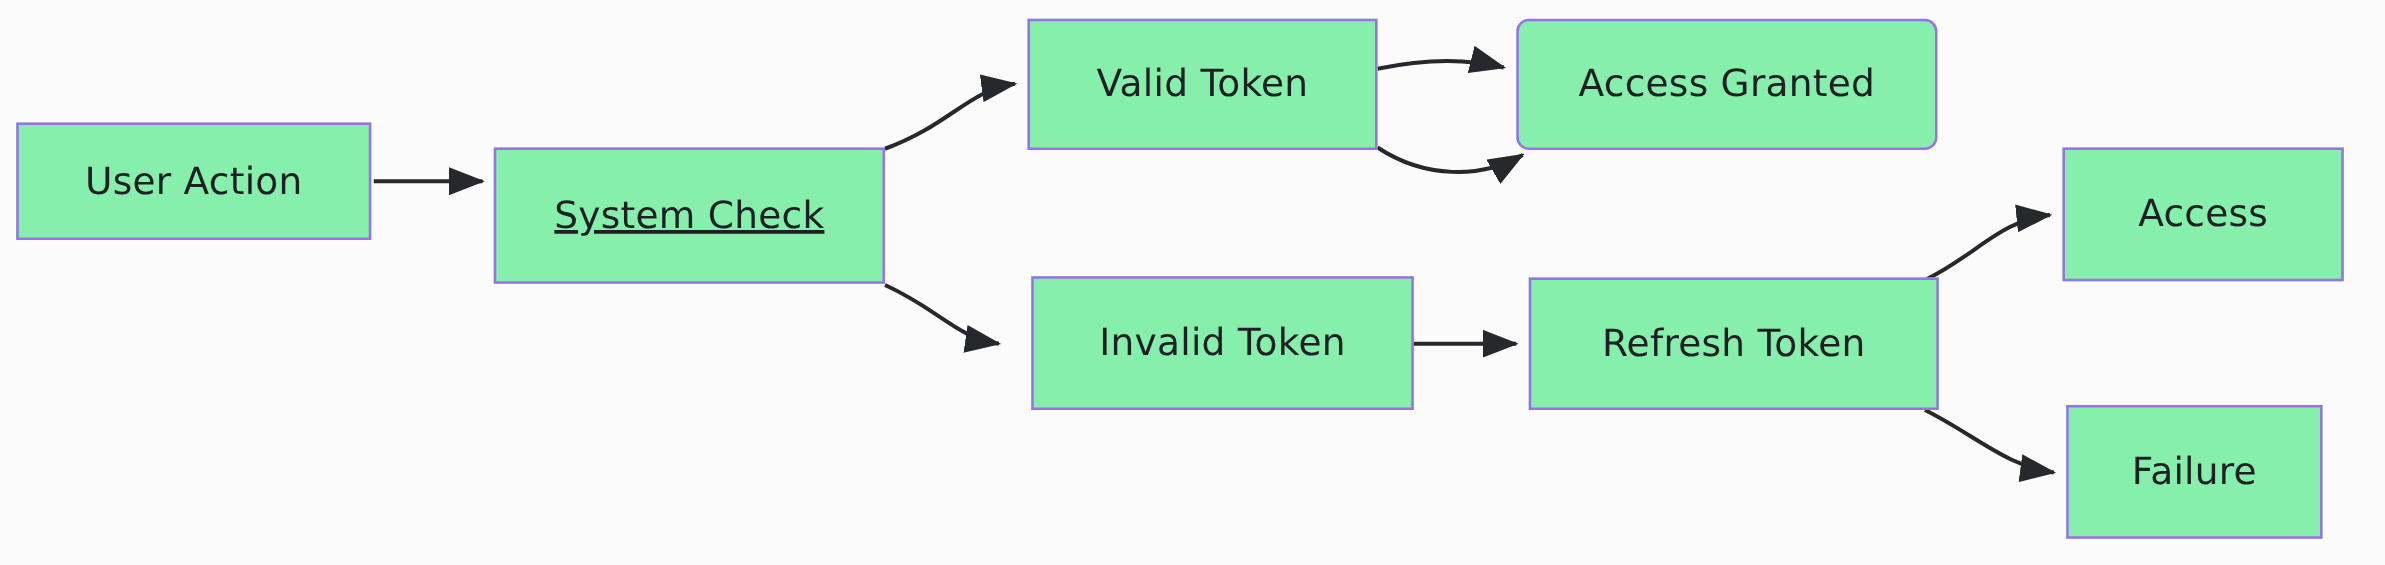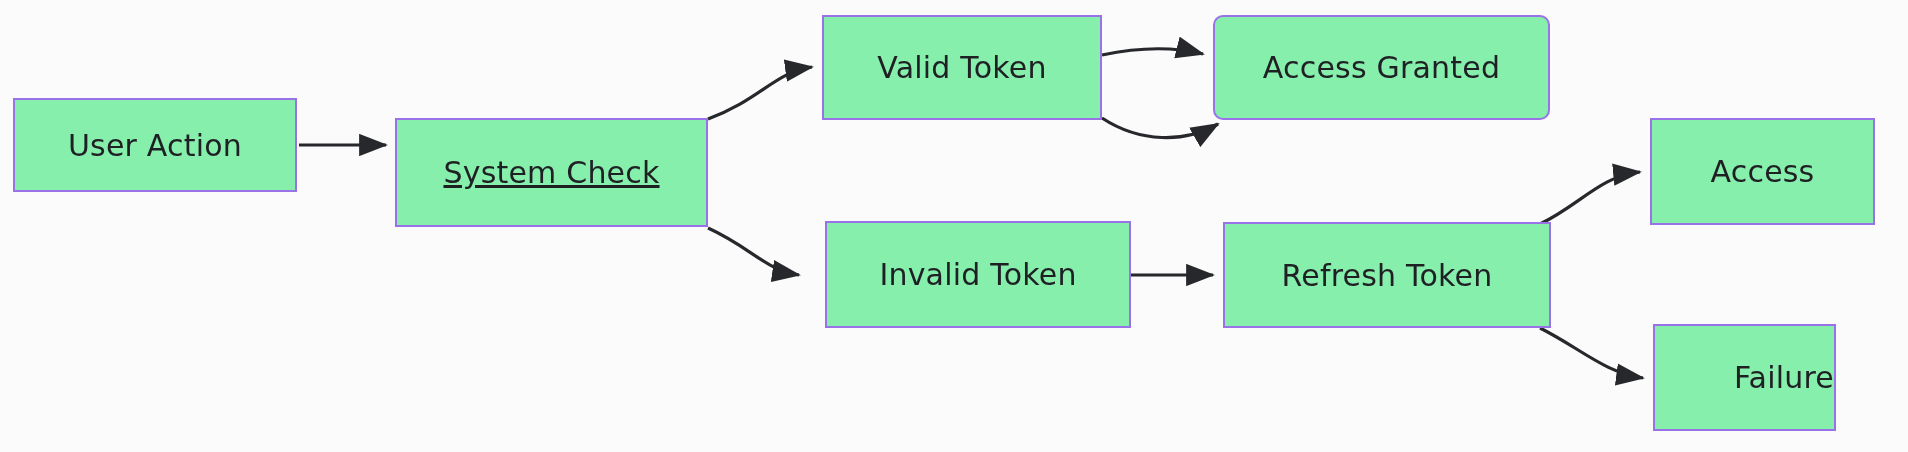--- a/index.html
+++ b/index.html
@@ -81,18 +81,18 @@
       </div>
       <div class="node" style="left: 809px; top: 221px; width: 306px; height: 107px; margin-left: 16px;">
         <span>Invalid Token</span>
       </div>
       <div class="node" style="left: 1223px; top: 222px; width: 328px; height: 106px;">
         <span>Refresh Token</span>
       </div>
       <div class="node" style="left: 1650px; top: 118px; width: 225px; height: 107px;">
         <span>Access</span>
       </div>
-      <div class="node" style="left: 1653px; top: 324px; width: 183px; height: 107px; justify-content: flex-end;">
+      <div class="node" style="left: 1653px; top: 324px; width: 205px; height: 107px;">
         <span>Failure</span>
       </div>
     </div>
 
 </div>
 
 </body></html>

